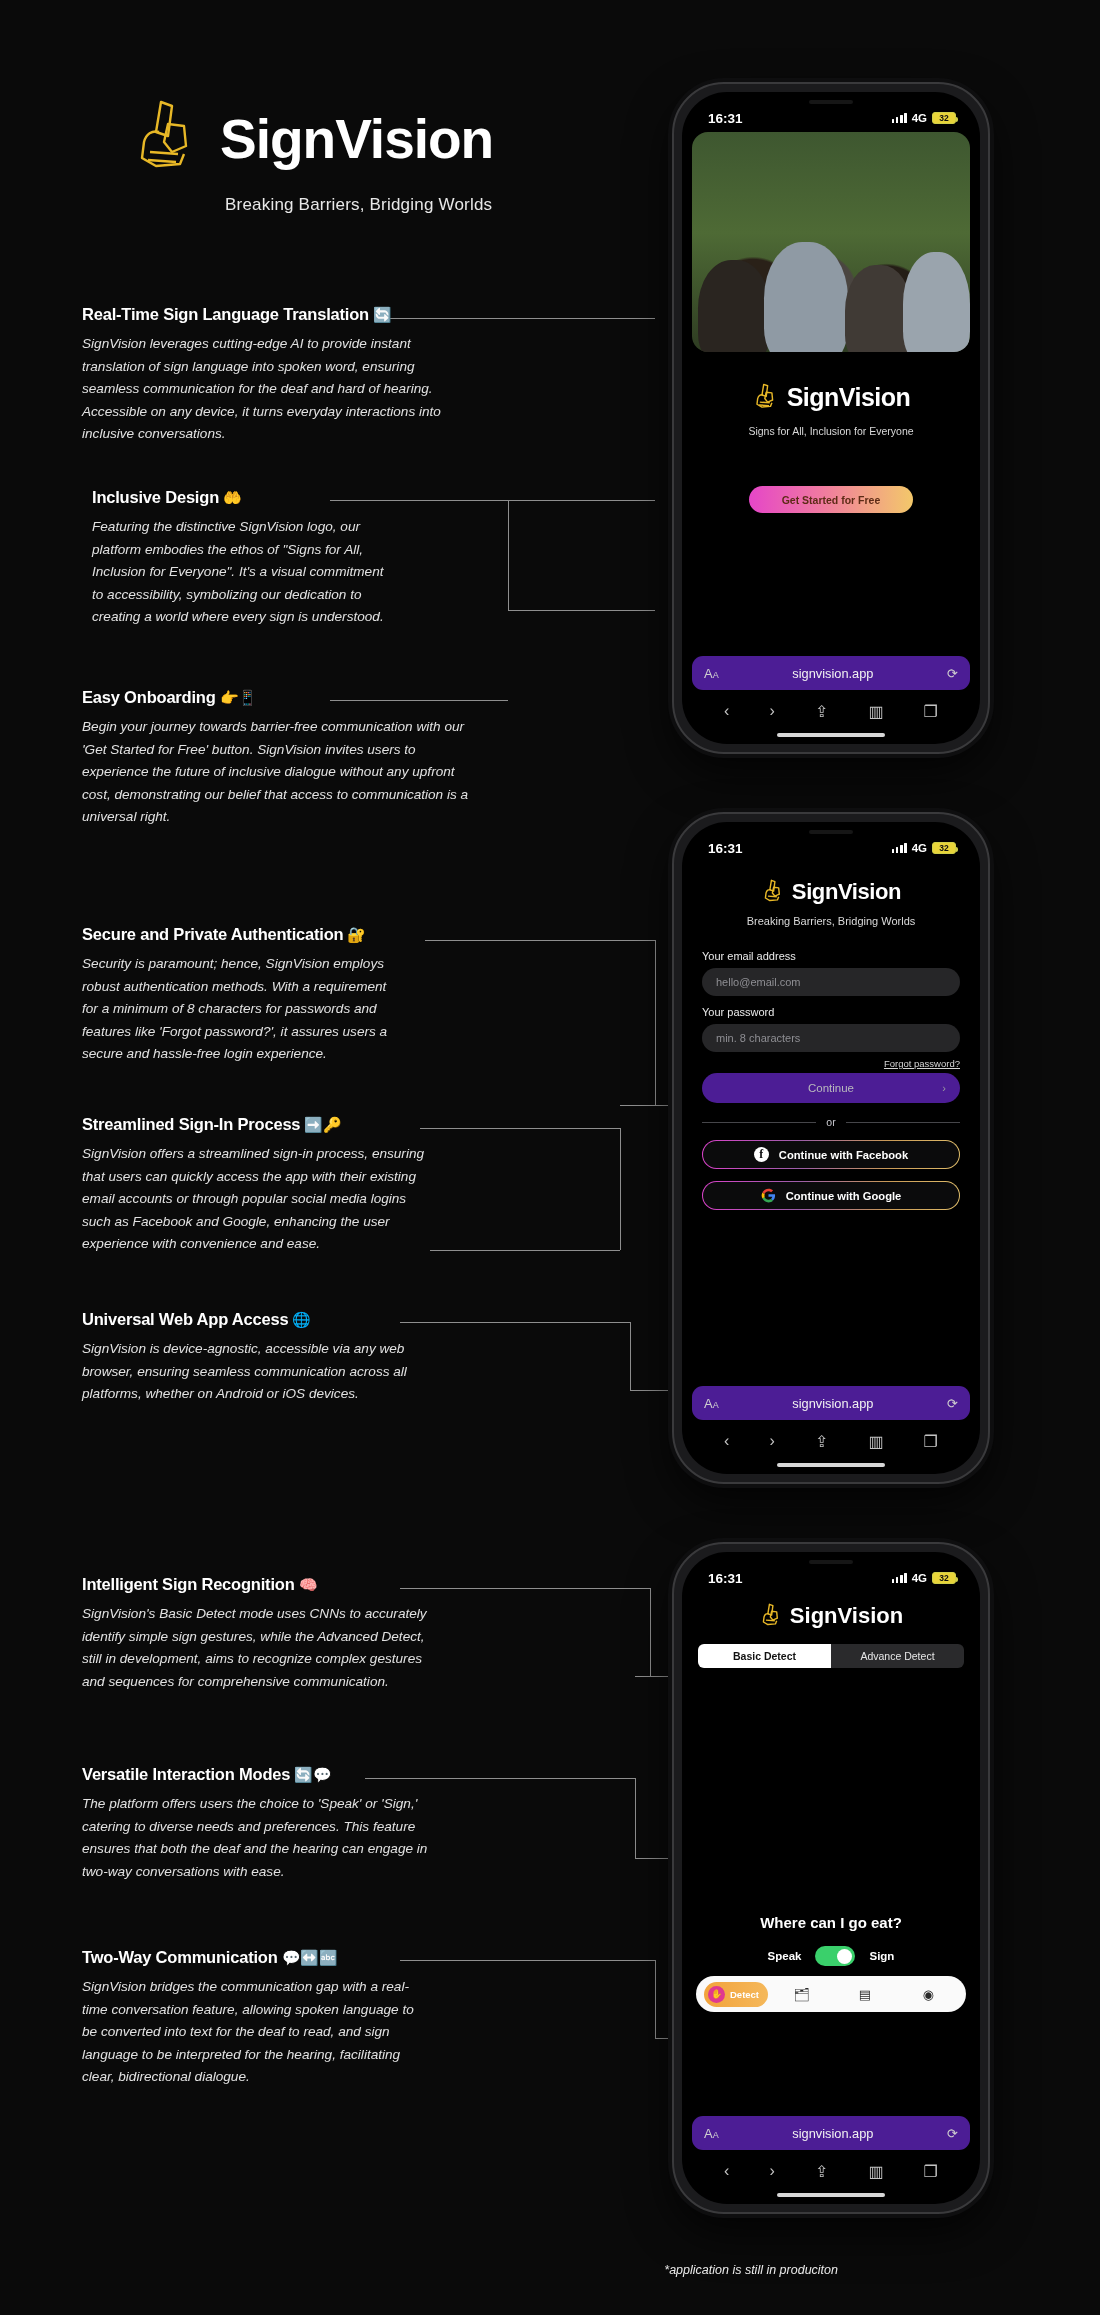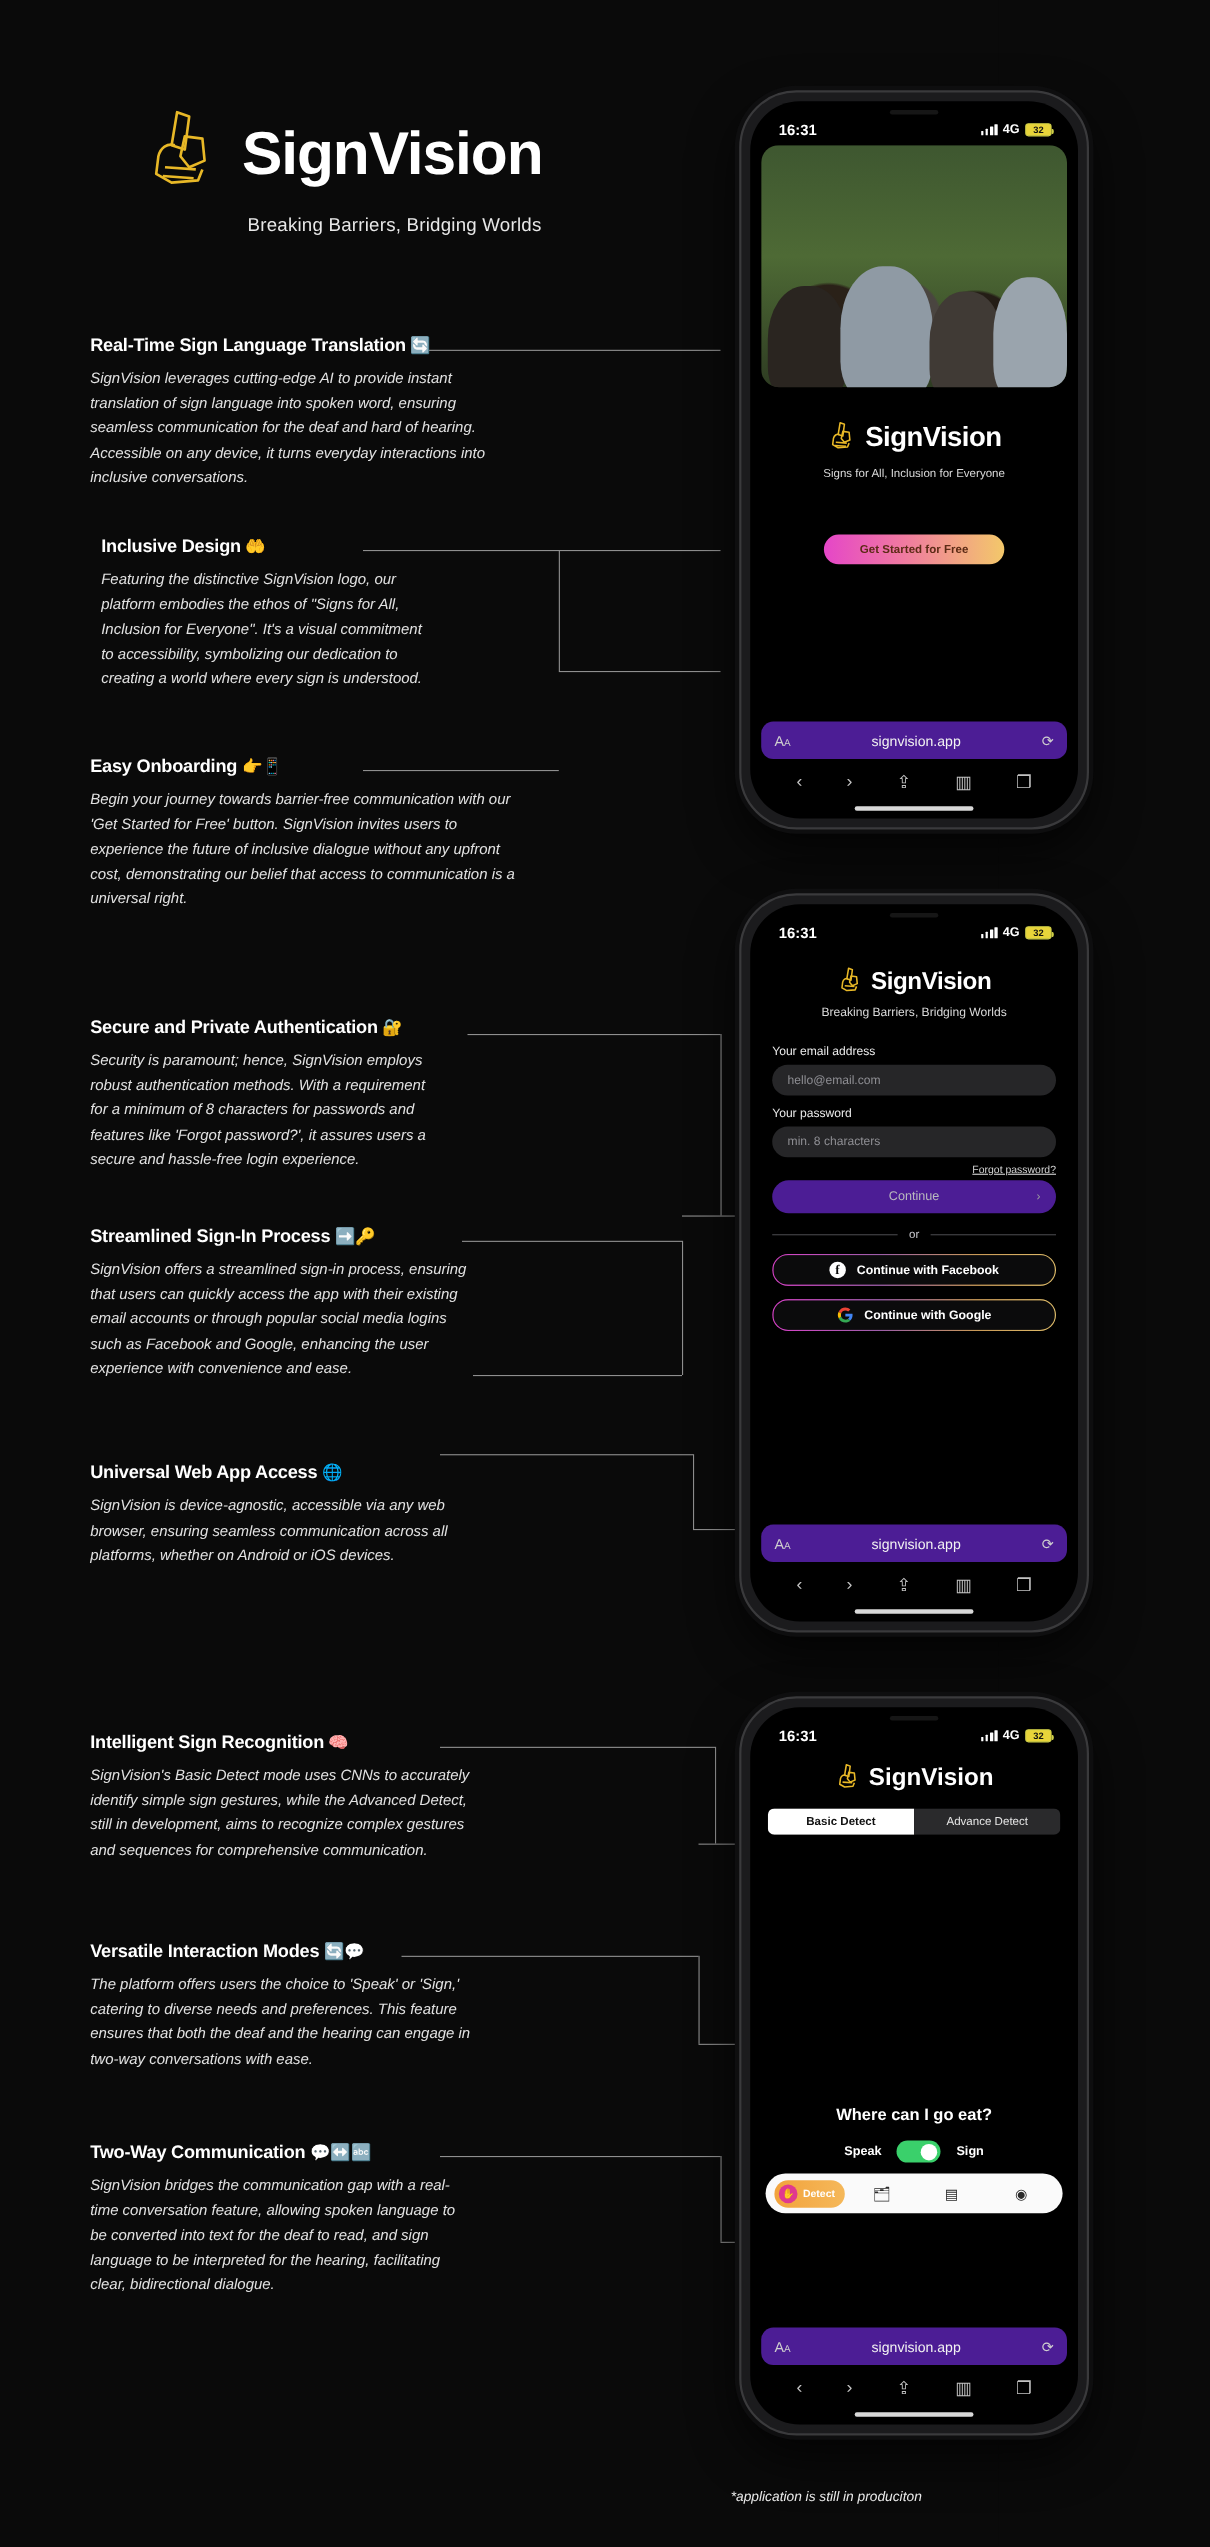--- a/index.html
+++ b/index.html
@@ -255,21 +255,21 @@
   </div>
 
   <div class="feature" style="left:82px; top:1115px; width:360px;">
     <div class="f-head">
       <span>Streamlined Sign-In Process</span>
       <span class="f-emoji">➡️🔑</span>
     </div>
     <div class="f-body" style="width:350px;">SignVision offers a streamlined sign-in process, ensuring that users can quickly access the app with their existing email accounts or through popular social media logins such as Facebook and Google, enhancing the user experience with convenience and ease.</div>
   </div>
 
-  <div class="feature" style="left:82px; top:1310px; width:360px;margin-top:20px;">
+  <div class="feature" style="left:82px; top:1310px; width:360px;">
     <div class="f-head">
       <span>Universal Web App Access</span>
       <span class="f-emoji">🌐</span>
     </div>
     <div class="f-body" style="width:345px;">SignVision is device-agnostic, accessible via any web browser, ensuring seamless communication across all platforms, whether on Android or iOS devices.</div>
   </div>
 
   <div class="feature" style="left:82px; top:1575px; width:370px;">
     <div class="f-head">
       <span>Intelligent Sign Recognition</span>

